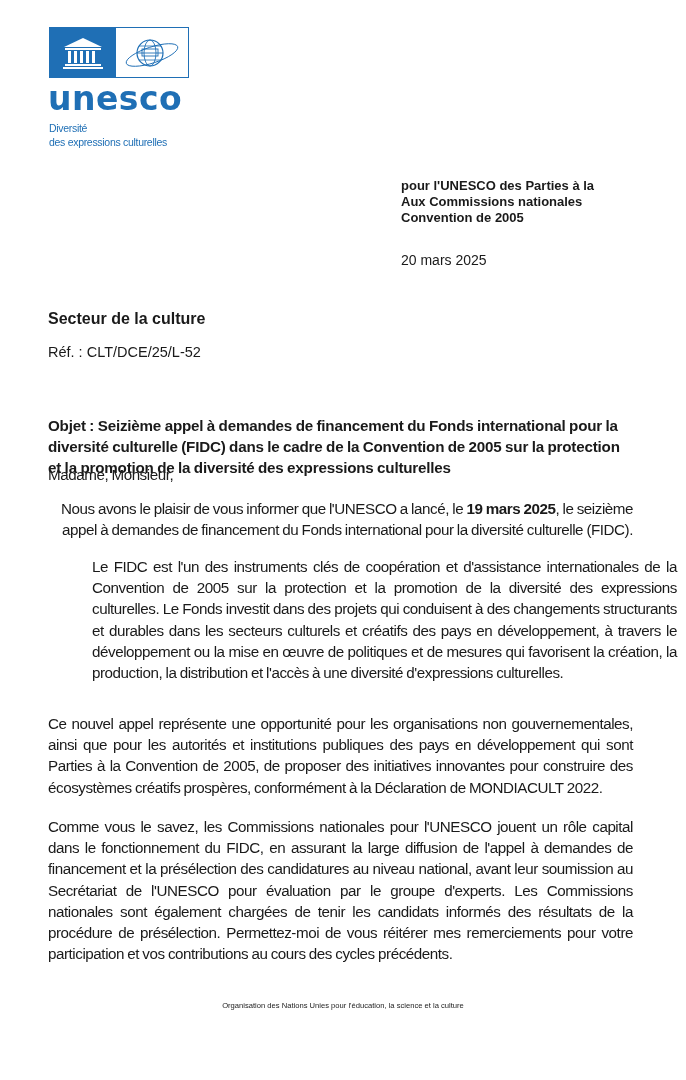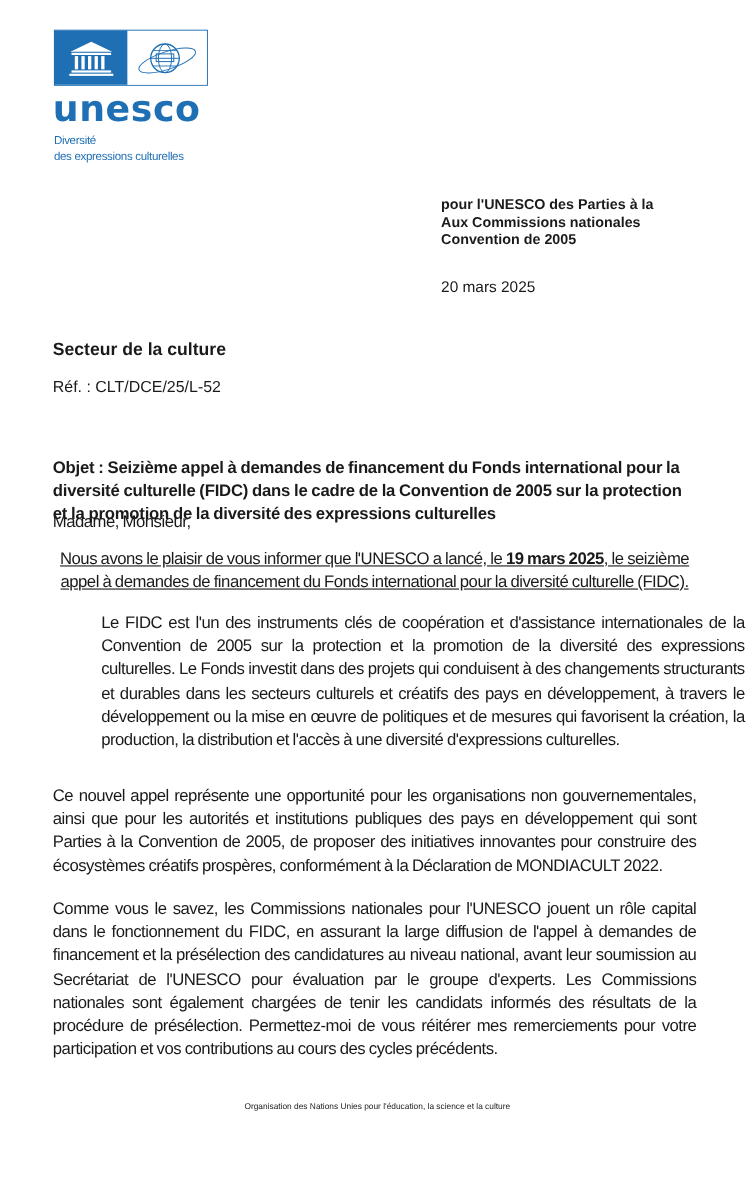--- a/index.html
+++ b/index.html
@@ -102,21 +102,21 @@
       margin: 0;
     }
     .subject {
       top: 387px;
       font-weight: bold;
       letter-spacing: -0.2px;
       text-align: left;
       margin-top: 28px;
     }
     .salutation { top: 464px; }
-    .para1 { top: 498px; text-align: center; text-decoration: underline; }
+    .para1 { top: 498px; text-align: right; }
     .para2 { top: 556px; margin-left: 44px; }
     .para3 { top: 713px; }
     .para4 { top: 816px; }
     .footer {
       position: absolute;
       left: 0;
       width: 686px;
       top: 1001px;
       text-align: center;
       font-size: 7.6px;

